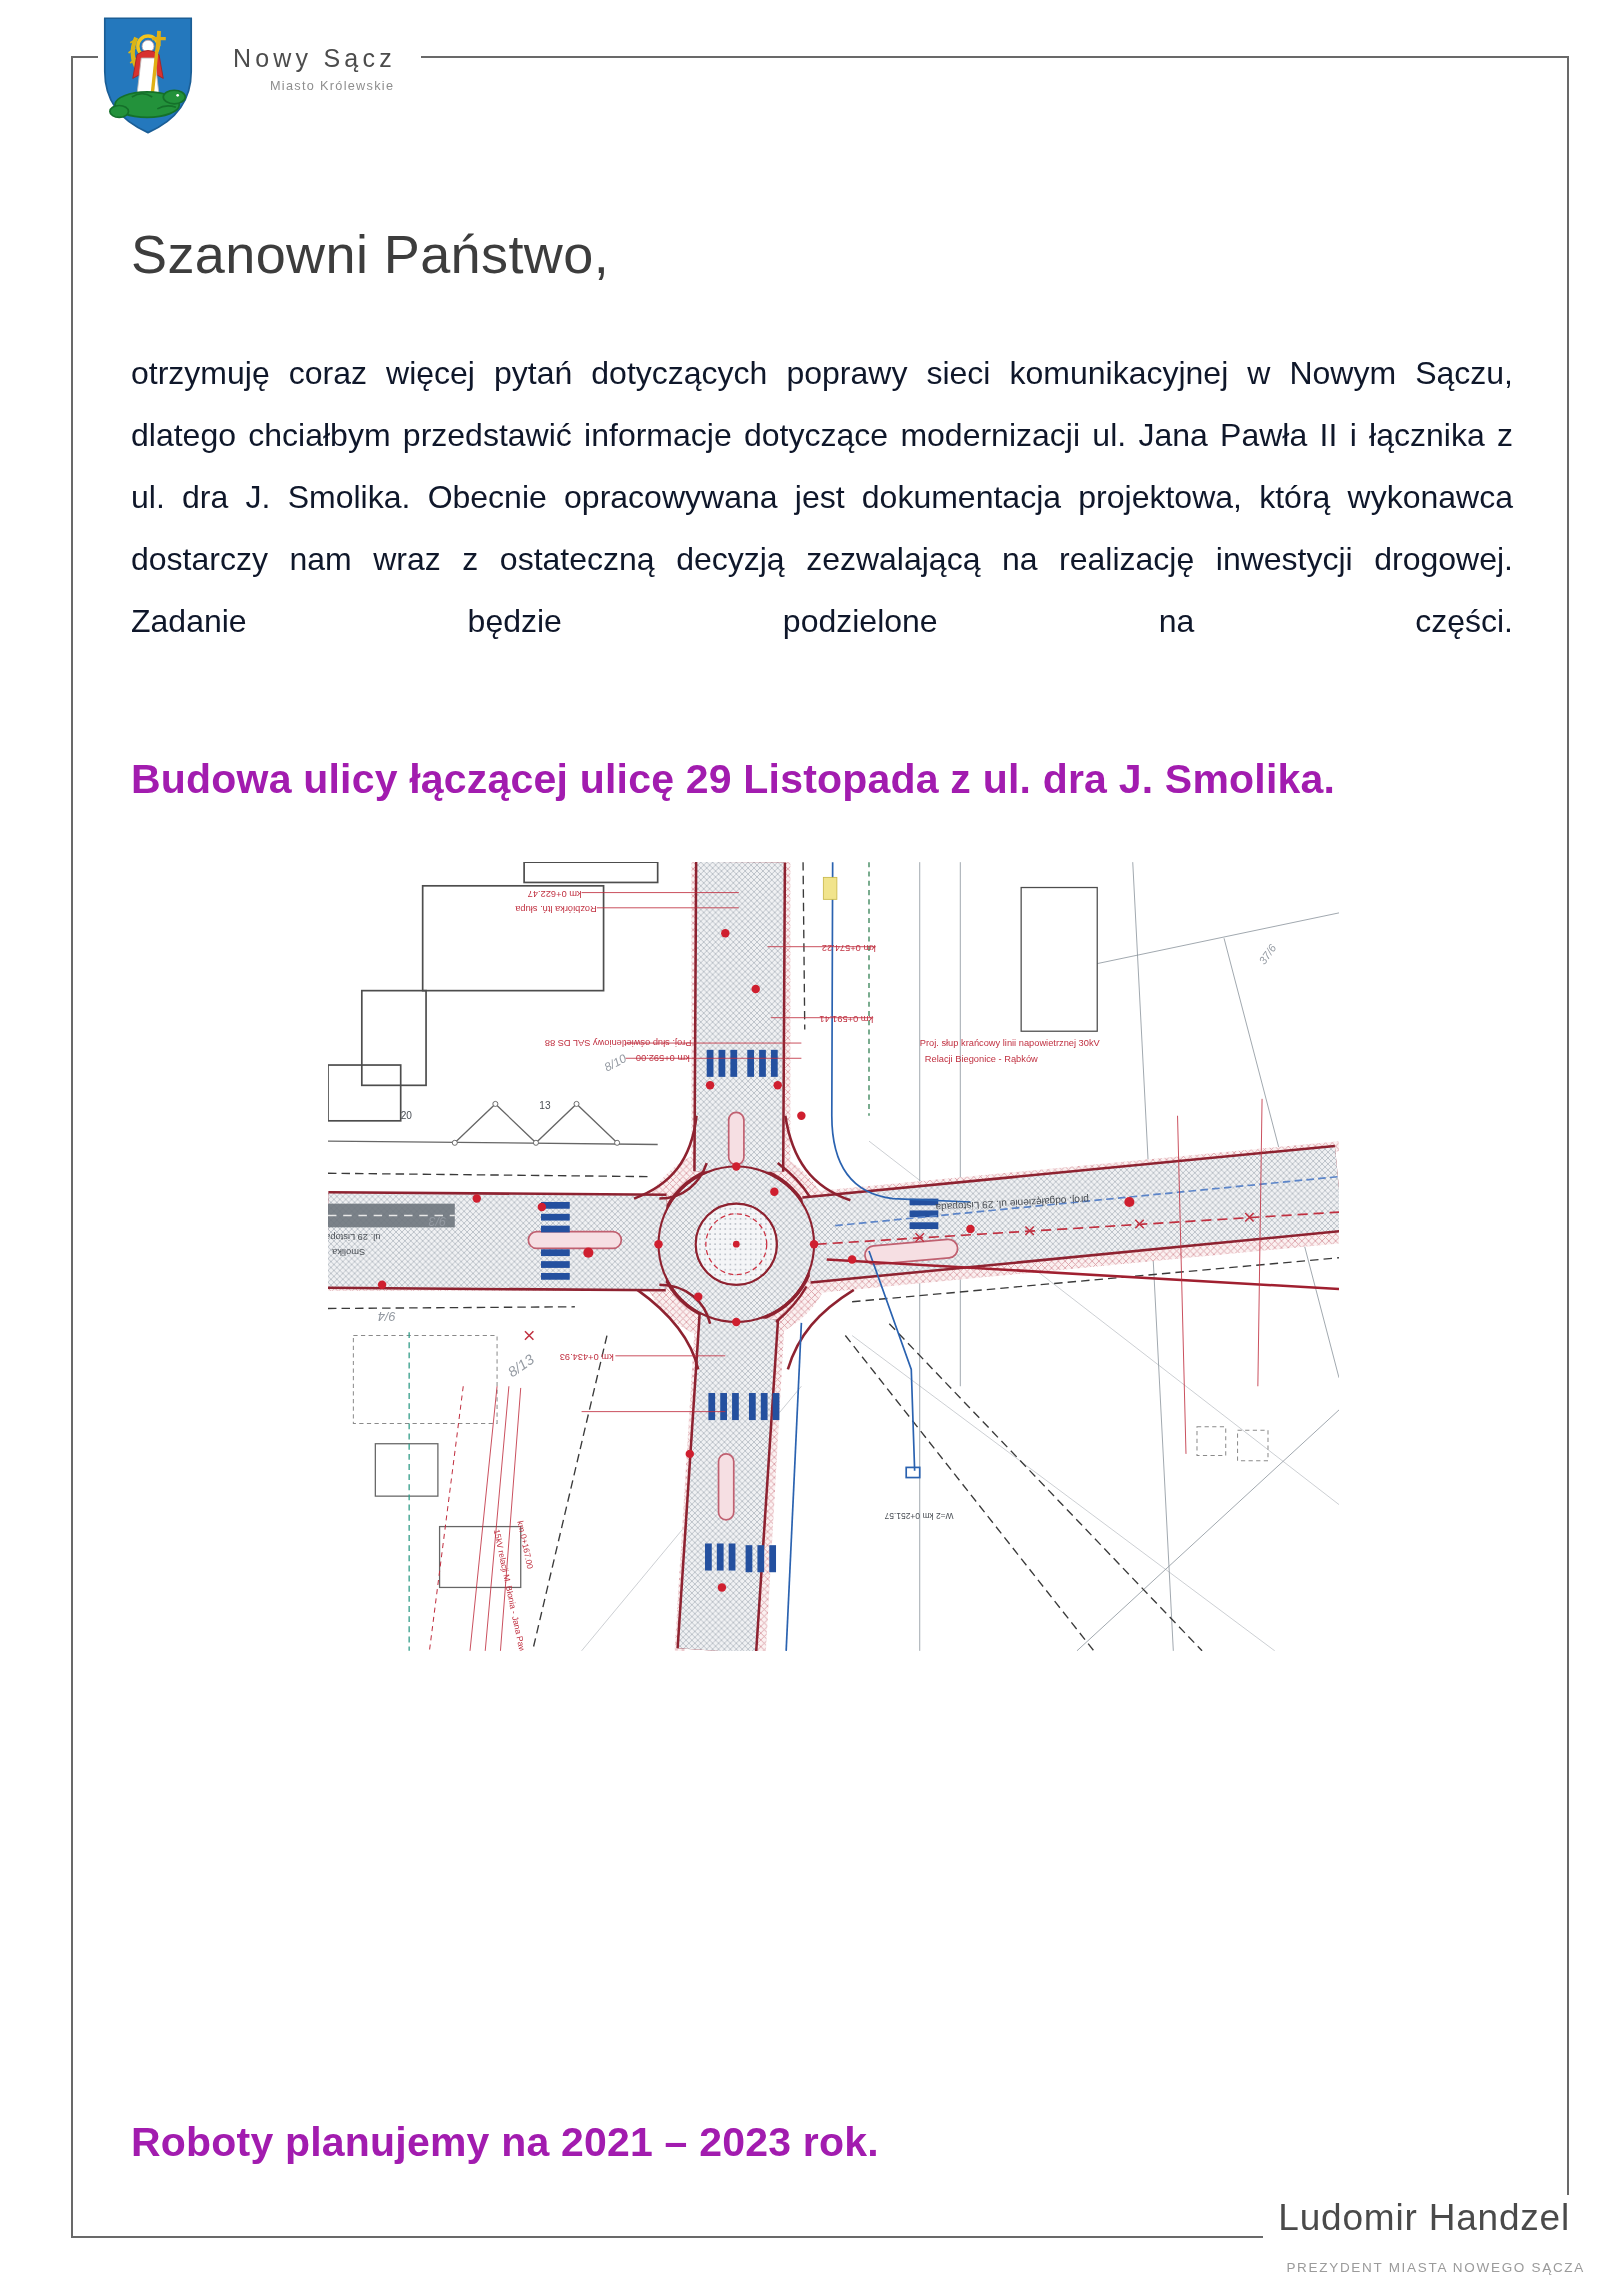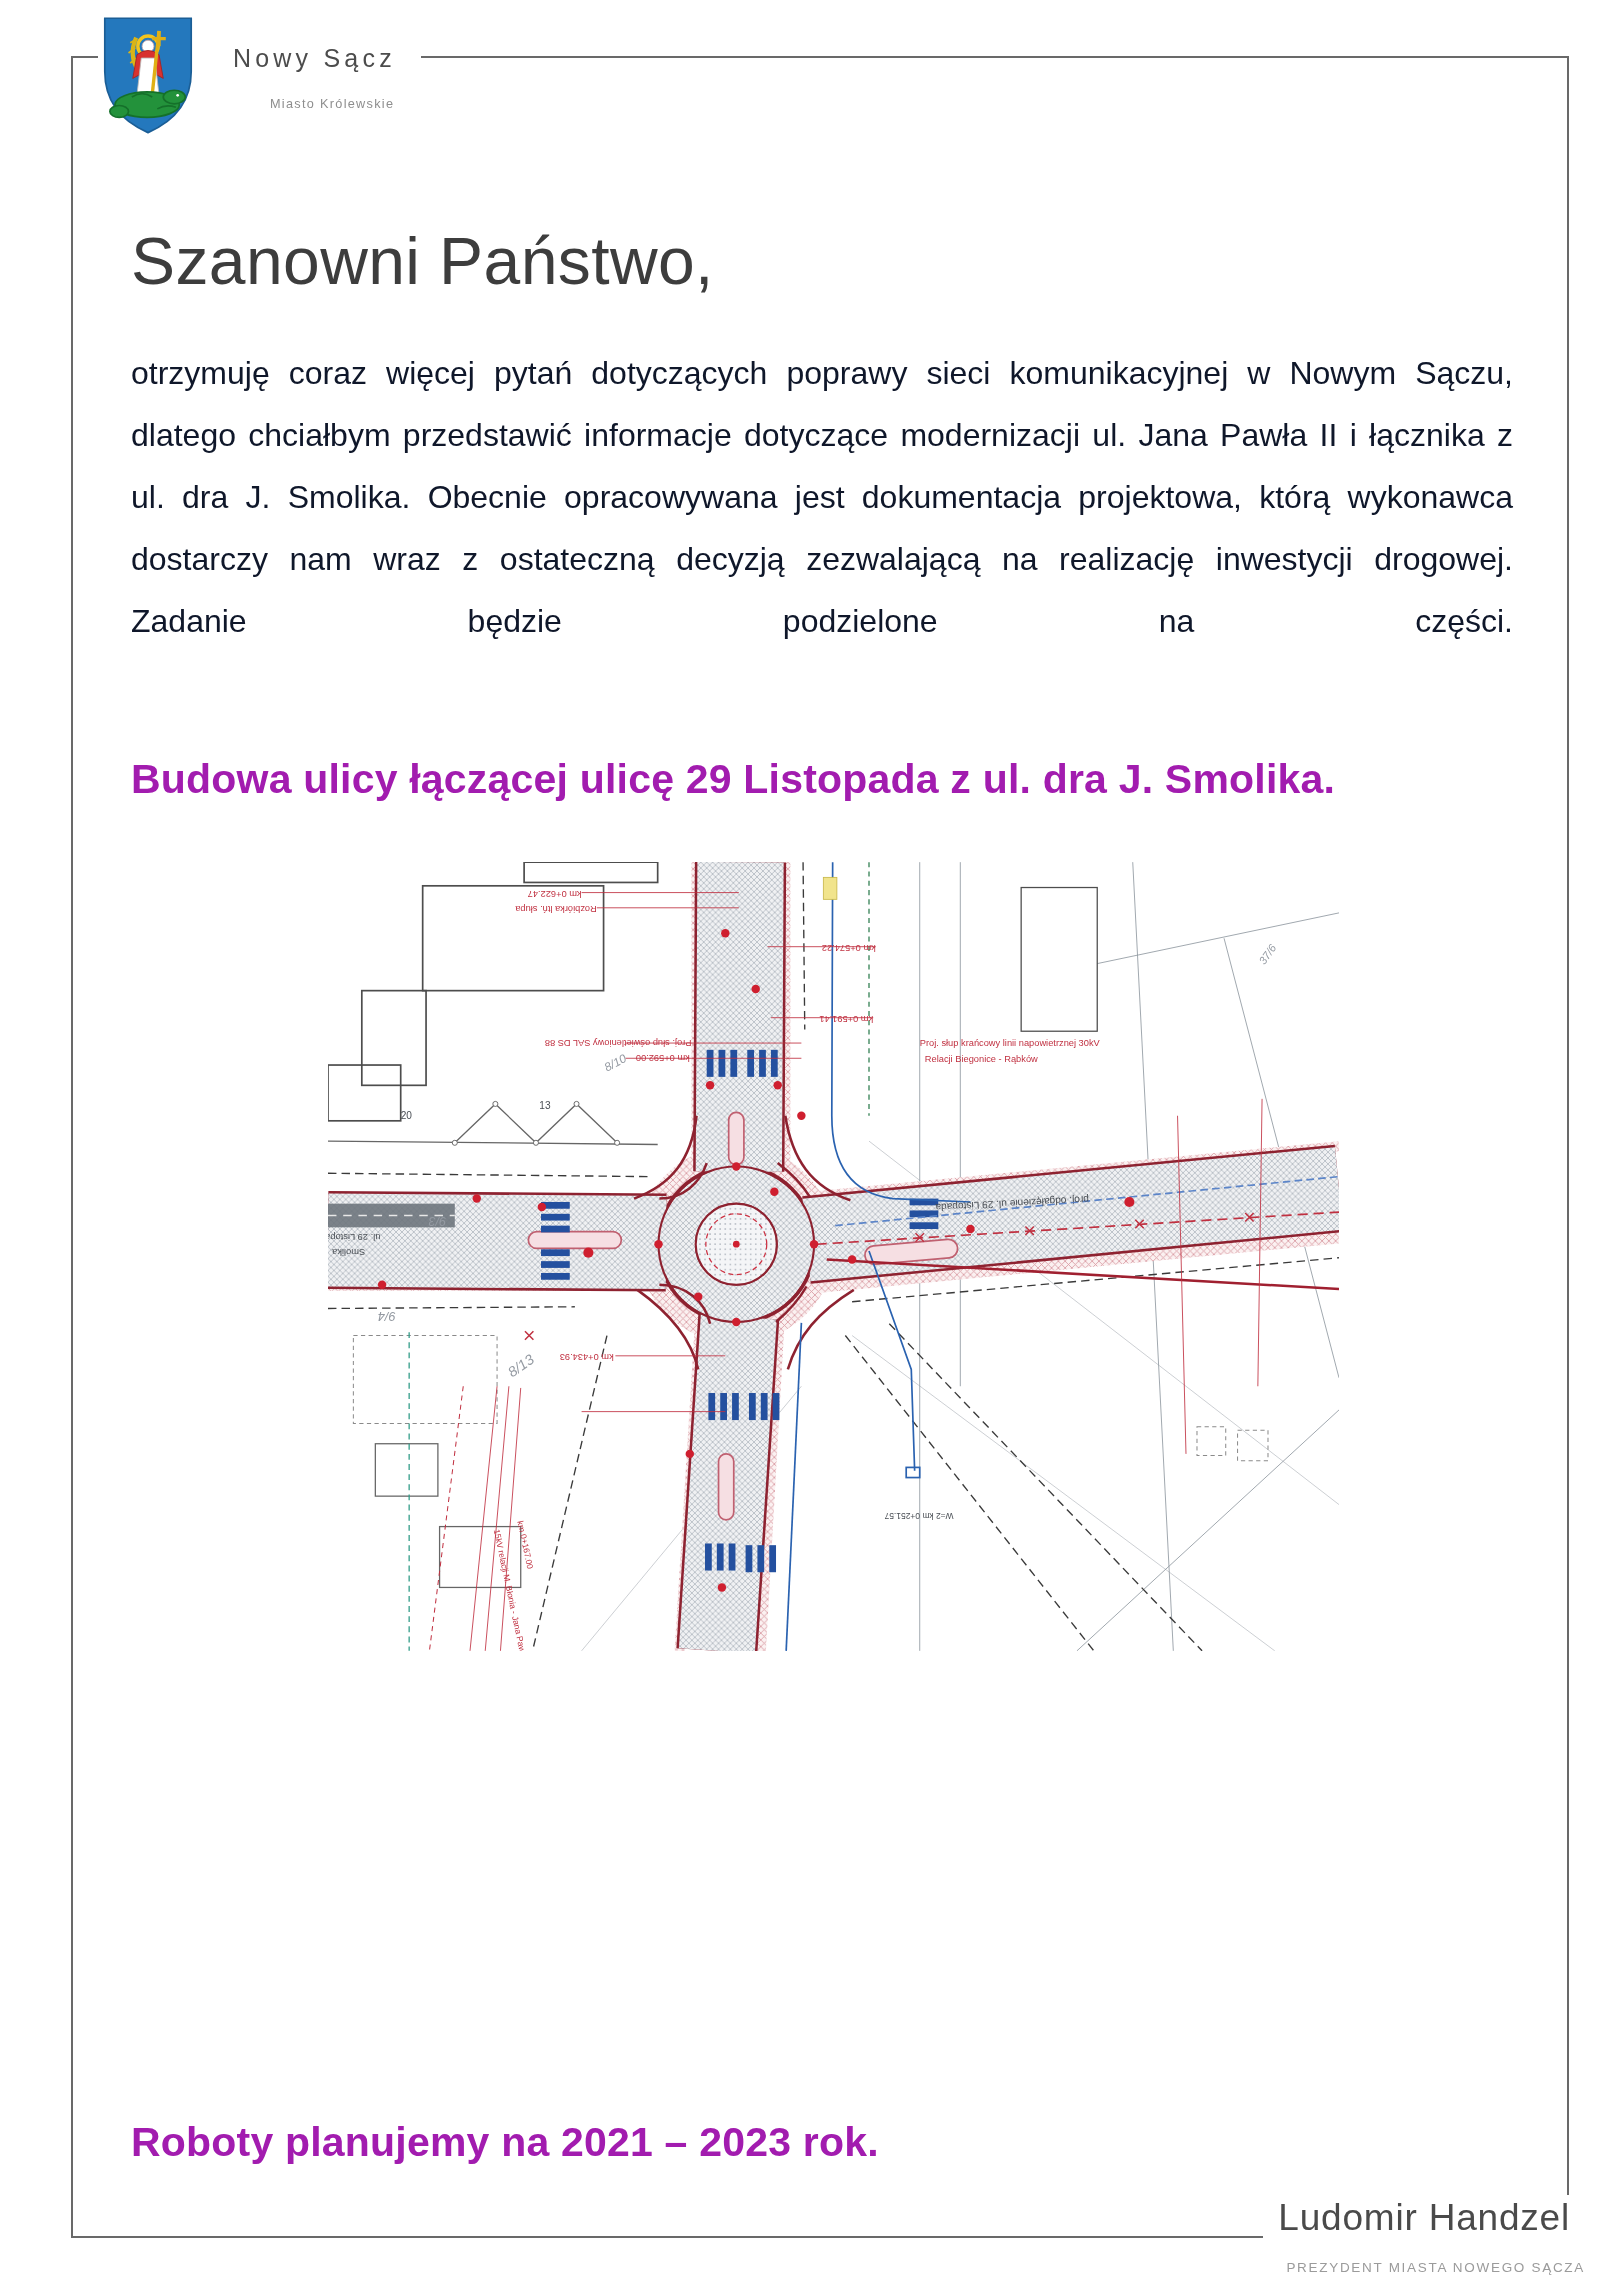--- a/index.html
+++ b/index.html
@@ -17,25 +17,25 @@
   .logo-block{
     position:absolute; left:98px; top:13.5px; display:flex; align-items:flex-start;
     background:#ffffff; padding:0 25px 6.8px 0; gap:35px;
   }
   .crest{width:100px;height:122px;display:block;}
   .brand-col{margin-top:30px;}
   .brand-name{
     font-size:25px; letter-spacing:4.2px; color:#4c4c4c; font-weight:300; white-space:nowrap;
   }
   .brand-tagline{
-    font-size:12.7px; letter-spacing:1.3px; color:#8e8e8e; margin-top:24px; margin-left:37px; white-space:nowrap;
+    font-size:12.7px; letter-spacing:1.3px; color:#8e8e8e; margin-top:6px; margin-left:37px; white-space:nowrap;
   }
   
   .salutation{
-    position:absolute; left:131px; top:223px; font-size:66px; font-weight:300;
+    position:absolute; left:131px; top:223px; font-size:54px; font-weight:300;
     color:#3d3d3d; white-space:nowrap; letter-spacing:0.4px;
   }
   .para{
     position:absolute; left:131px; width:1382px; font-size:32px; font-weight:300;
     color:#0f172a; line-height:62px; text-align:justify;
   }
   .para-1{top:342px; word-spacing:3.4px; text-align-last:justify;}
   .para-2{top:1659px; word-spacing:5px; letter-spacing:0.8px;}
   .heading-blue{
     position:absolute; left:131px; font-weight:bold; color:#a21caf;

